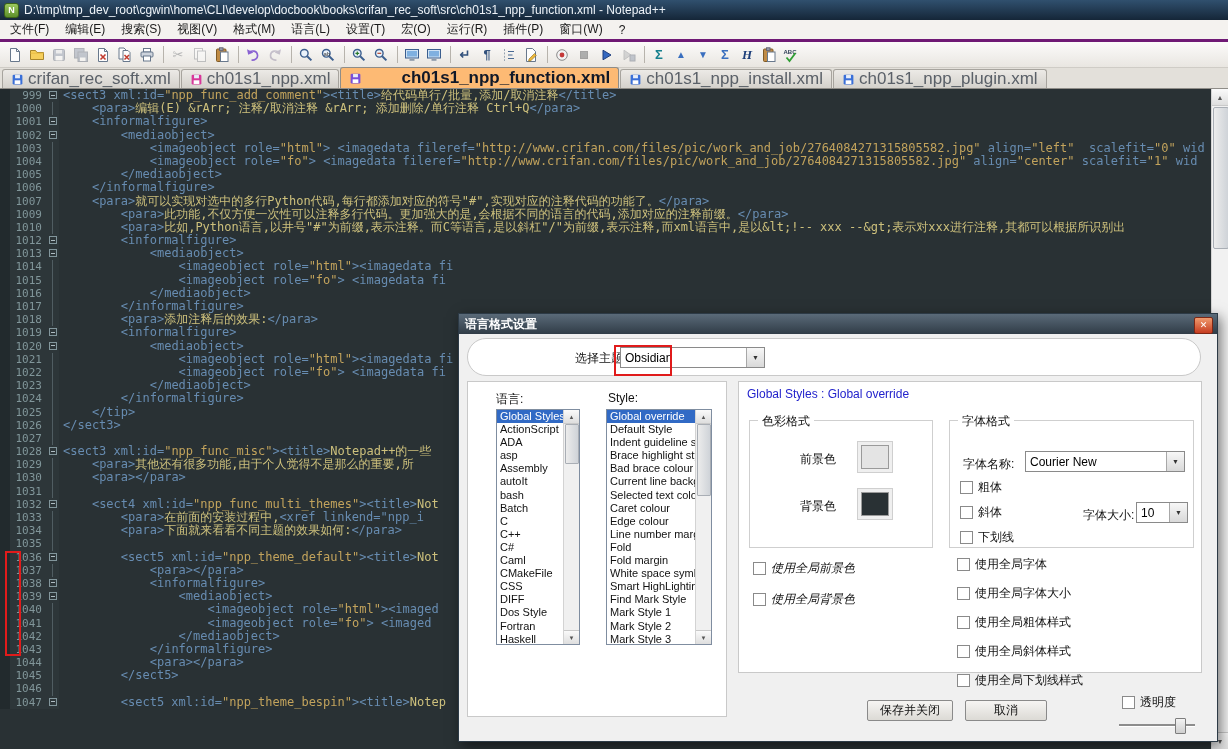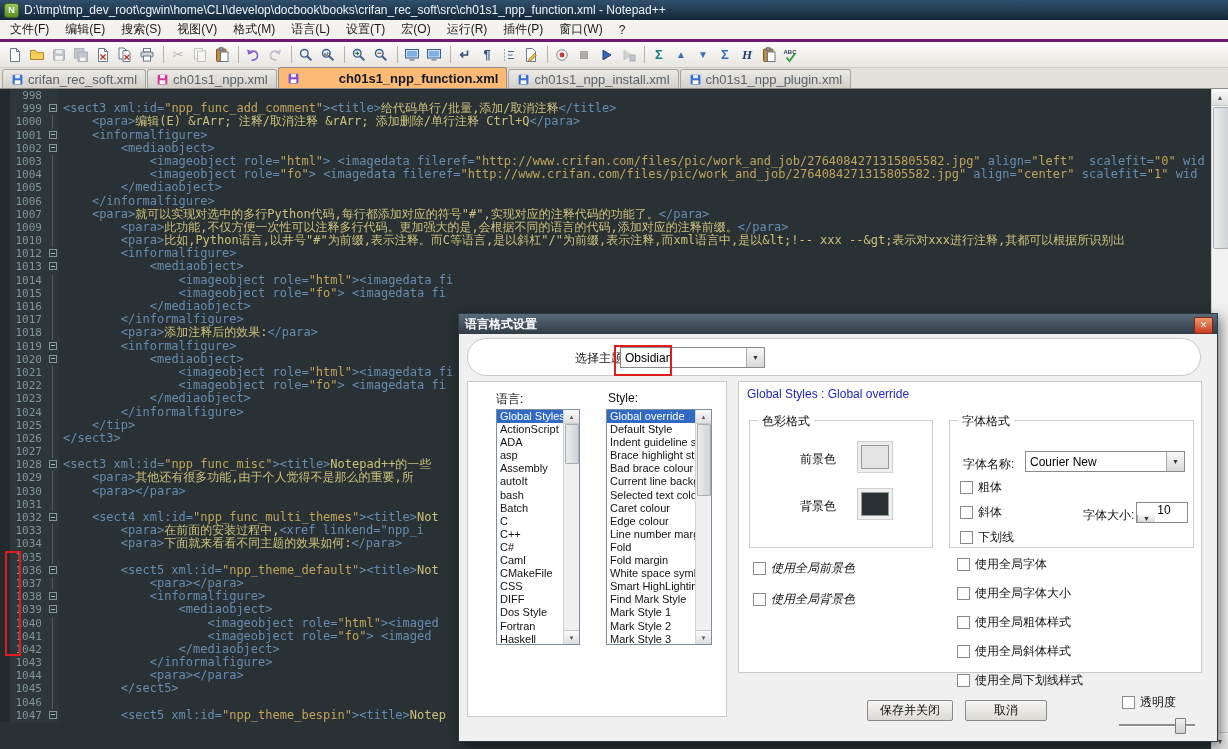--- a/index.html
+++ b/index.html
@@ -29,21 +29,21 @@
   .tbi svg{width:16px;height:16px;}
   .tbi .g{font-size:13px;line-height:1;}
   .tbi.dis{opacity:.38;filter:grayscale(.7);}
   .tb-sep{width:1px;height:17px;background:#b7b3ac;margin:0 4px;}
 
   
   .tabbar{position:absolute;left:0;top:68px;right:0;height:21px;background:#e3e0da;
     border-bottom:1px solid #8f8d88;display:flex;align-items:flex-end;padding-left:2px;box-sizing:border-box;}
   .tab{height:18px;display:flex;align-items:center;gap:4px;padding:0 8px;
     background:linear-gradient(#eceae6,#d4d1cb);border:1px solid #a7a49e;border-bottom:none;
-    border-radius:3px 3px 0 0;margin-right:1px;font-size:13px;color:#5a6068;white-space:nowrap;}
+    border-radius:3px 3px 0 0;margin-right:1px;font-size:17px;color:#5a6068;white-space:nowrap;}
   .tab.active{background:#fdba74;color:#101828;height:20px;font-weight:bold;border-color:#8f8d88;gap:39px;}
   .tab-ic{display:flex;align-items:center;}
   .tab-ic svg{width:13px;height:13px;}
 
   
   .editor{position:absolute;left:0;top:89px;right:17px;bottom:0;background:#293134;overflow:hidden;
     font-family:"DejaVu Sans Mono",monospace;font-size:12px;}
   .row{display:flex;height:13.2px;line-height:13.2px;white-space:pre;overflow:hidden;}
   .bm{width:10px;flex:none;background:#222a2d;}
   .num{width:32px;flex:none;text-align:right;padding-right:5px;color:#81969a;background:#2d3639;font-size:11px;}
@@ -401,21 +401,20 @@
             <rect x="5" y="2.5" width="6" height="4" fill="#e8eef8"></rect>
             <rect x="4.5" y="9" width="7" height="4.5" fill="#fff"></rect>
           </svg>
         </span>
         <span class="tab-label">ch01s1_npp_plugin.xml</span>
       </div>
     </div>
 
   <div class="editor">
     <div>
-        <div class="row"><span class="bm"></span><span class="num">998</span><span class="fold "></span><span class="code"></span></div>
         <div class="row"><span class="bm"></span><span class="num">999</span><span class="fold box"></span><span class="code"><span class="tg">&lt;sect3 xml:id=<span class="st">"npp_func_add_comment"</span>&gt;</span><span class="tg">&lt;title&gt;</span><span class="tx">给代码单行/批量,添加/取消注释</span><span class="tg">&lt;/title&gt;</span></span></div>
         <div class="row"><span class="bm"></span><span class="num">1000</span><span class="fold line"></span><span class="code"><span class="tx">    </span><span class="tg">&lt;para&gt;</span><span class="tx">编辑(E) &amp;rArr; 注释/取消注释 &amp;rArr; 添加删除/单行注释 Ctrl+Q</span><span class="tg">&lt;/para&gt;</span></span></div>
         <div class="row"><span class="bm"></span><span class="num">1001</span><span class="fold box"></span><span class="code"><span class="tx">    </span><span class="tg">&lt;informalfigure&gt;</span></span></div>
         <div class="row"><span class="bm"></span><span class="num">1002</span><span class="fold box"></span><span class="code"><span class="tx">        </span><span class="tg">&lt;mediaobject&gt;</span></span></div>
         <div class="row"><span class="bm"></span><span class="num">1003</span><span class="fold line"></span><span class="code"><span class="tx">            </span><span class="tg">&lt;imageobject role=<span class="st">"html"</span>&gt;</span><span class="tx"> </span><span class="tg">&lt;imagedata fileref=<span class="st">"http://www.crifan.com/files/pic/work_and_job/2764084271315805582.jpg"</span> align=<span class="st">"left"</span>  scalefit=<span class="st">"0"</span> wid</span></span></div>
         <div class="row"><span class="bm"></span><span class="num">1004</span><span class="fold line"></span><span class="code"><span class="tx">            </span><span class="tg">&lt;imageobject role=<span class="st">"fo"</span>&gt;</span><span class="tx"> </span><span class="tg">&lt;imagedata fileref=<span class="st">"http://www.crifan.com/files/pic/work_and_job/2764084271315805582.jpg"</span> align=<span class="st">"center"</span> scalefit=<span class="st">"1"</span> wid</span></span></div>
         <div class="row"><span class="bm"></span><span class="num">1005</span><span class="fold line"></span><span class="code"><span class="tx">        </span><span class="tg">&lt;/mediaobject&gt;</span></span></div>
         <div class="row"><span class="bm"></span><span class="num">1006</span><span class="fold line"></span><span class="code"><span class="tx">    </span><span class="tg">&lt;/informalfigure&gt;</span></span></div>
         <div class="row"><span class="bm"></span><span class="num">1007</span><span class="fold line"></span><span class="code"><span class="tx">    </span><span class="tg">&lt;para&gt;</span><span class="tx">就可以实现对选中的多行Python代码,每行都添加对应的符号"#",实现对应的注释代码的功能了。</span><span class="tg">&lt;/para&gt;</span></span></div>
         <div class="row"><span class="bm"></span><span class="num">1009</span><span class="fold line"></span><span class="code"><span class="tx">        </span><span class="tg">&lt;para&gt;</span><span class="tx">此功能,不仅方便一次性可以注释多行代码。更加强大的是,会根据不同的语言的代码,添加对应的注释前缀。</span><span class="tg">&lt;/para&gt;</span></span></div>
@@ -562,21 +561,21 @@
         </div>
         <div class="chk-row chk-abs" style="left:10px;top:58px;">
           <span class="chk-box"></span>
           <span class="chk-label">粗体</span>
         </div>
         <div class="chk-row chk-abs" style="left:10px;top:83px;">
           <span class="chk-box"></span>
           <span class="chk-label">斜体</span>
         </div>
         <span class="lbl" style="left:133px;top:86px;">字体大小:</span>
-        <div class="combo" style="left:186px;top:81px;width:52px;flex-direction:column;">
+        <div class="combo" style="left:186px;top:81px;width:52px;">
           <span class="combo-text">10</span>
           <span class="combo-btn">▼</span>
         </div>
         <div class="chk-row chk-abs" style="left:10px;top:108px;">
           <span class="chk-box"></span>
           <span class="chk-label">下划线</span>
         </div>
       </div>
 
       <div id="checks-left">

